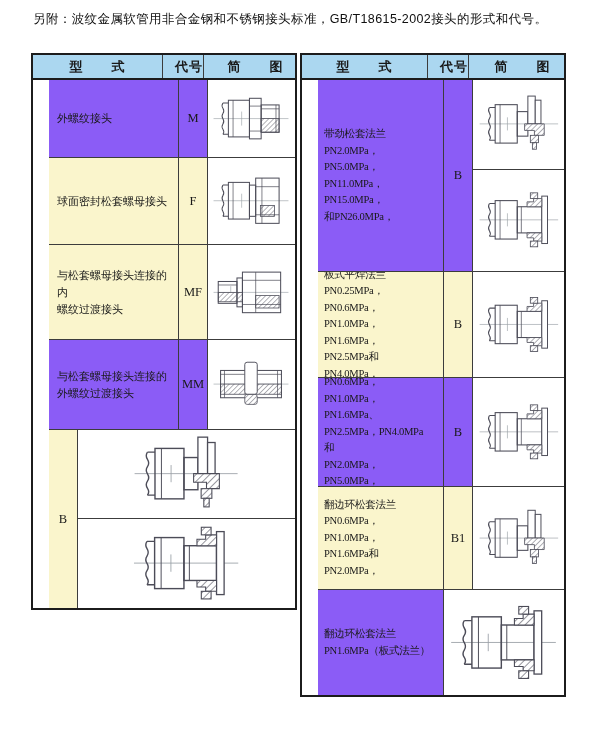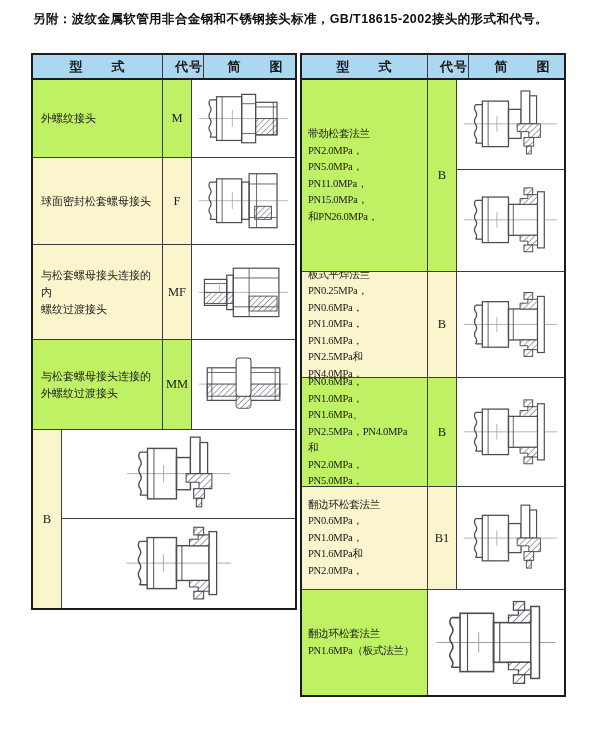--- a/index.html
+++ b/index.html
@@ -11,30 +11,30 @@
   }
   html,body{margin:0;padding:0;}
   body{
     width:600px;height:740px;position:relative;background:#ffffff;
     font-family:"Liberation Serif","DejaVu Serif",serif;color:var(--ink);
     overflow:hidden;
   }
   .note{
     position:absolute;left:33px;top:11px;width:560px;
     font-family:"Liberation Sans","DejaVu Sans",sans-serif;
-    font-weight:bold;font-size:12.5px;letter-spacing:.4px;color:#0f0f0f;
+    font-weight:normal;font-size:12.5px;letter-spacing:.4px;color:#0f0f0f;
   }
   .tbl{position:absolute;top:53px;border:2px solid var(--border-dark);background:#fff;box-sizing:border-box;}
   #ltbl{left:31px;width:266px;}
   #rtbl{left:300px;width:266px;}
   .hrow{display:flex;height:25px;background:var(--header-bg);border-bottom:2px solid var(--border-dark);box-sizing:border-box;gap:12px;}
   .hc{box-sizing:border-box;border-right:1px solid var(--border-mid);display:flex;align-items:center;justify-content:center;
       font-size:13px;font-weight:600;white-space:pre;letter-spacing:1px;}
   .hc:last-child{border-right:none;font-family:Liberation Serif, serif;}
-  .row{display:flex;border-bottom:1px solid var(--border-mid);box-sizing:border-box;background:#bef264;}
+  .row{display:flex;border-bottom:1px solid var(--border-mid);box-sizing:border-box;background:#8b5cf6;margin-left:16px;}
   .row:last-child{border-bottom:none;}
   .c{box-sizing:border-box;border-right:1px solid var(--border-mid);overflow:hidden;}
   .c:last-child{border-right:none;}
   #ltbl .col-type{width:130px;}
   #rtbl .col-type{width:126px;}
   .col-code{width:29px;}
   .col-diag{flex:1;}
   .type-cell{display:flex;align-items:center;padding:3px 2px 3px 8px;font-size:11px;line-height:17px;white-space:pre-line;}
   #rtbl .type-cell{font-size:10.6px;letter-spacing:-0.3px;padding-left:6px;padding-right:11px;line-height:16.5px;}
   .code-cell{display:flex;align-items:center;justify-content:center;font-size:12.5px;}

